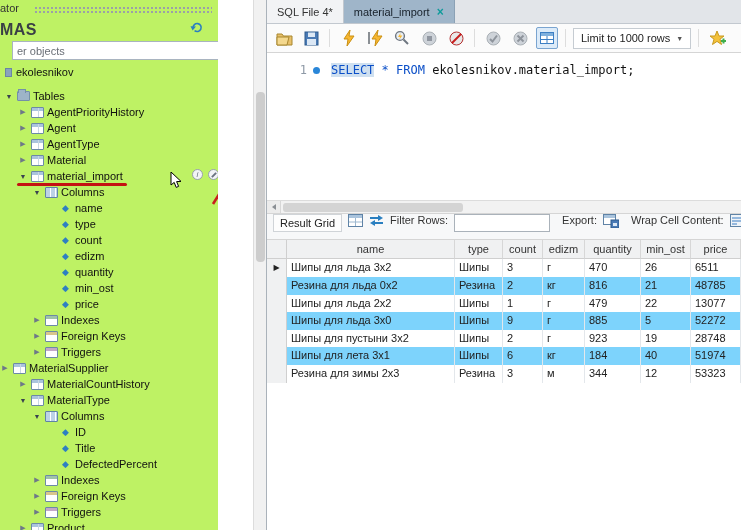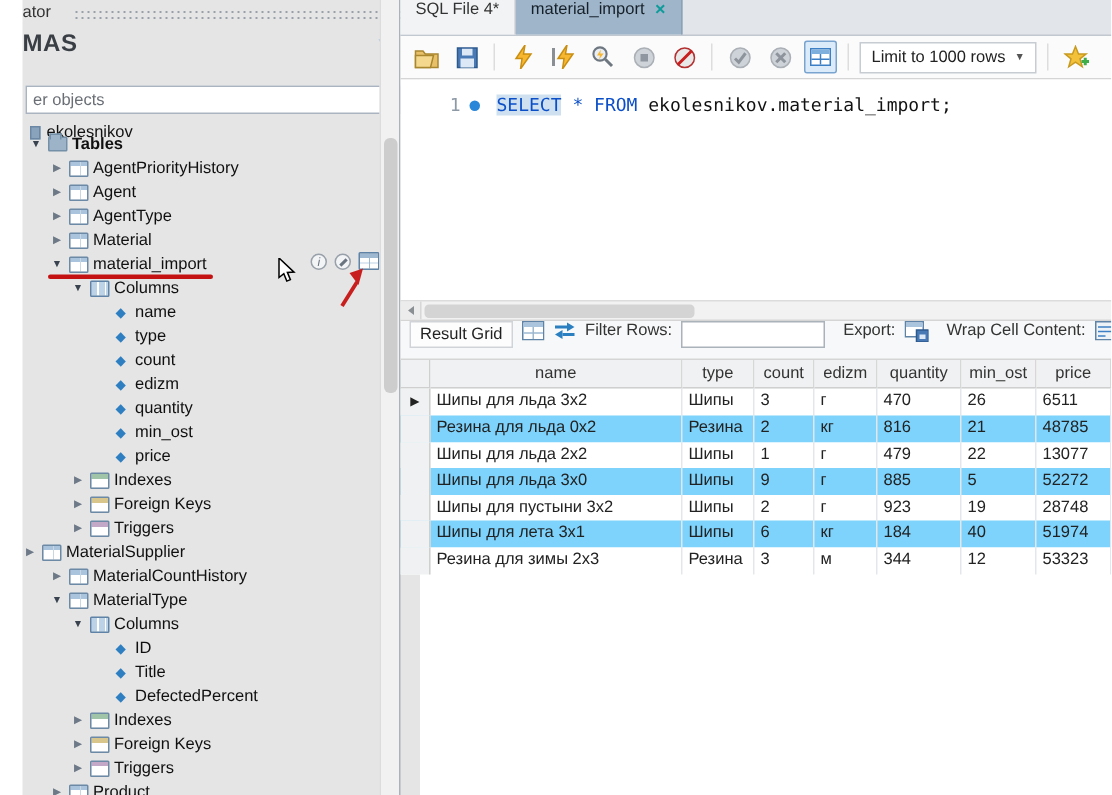--- a/index.html
+++ b/index.html
@@ -1,29 +1,29 @@
 <!DOCTYPE html>
 <html><head>
 <meta charset="utf-8">
 <style>
   * { box-sizing: border-box; margin: 0; padding: 0; }
   html,body { width:741px; height:530px; overflow:hidden; }
   body { font-family:"Liberation Sans", sans-serif; font-size:11px; color:#222; background:#fff; }
   .app { position:relative; width:741px; height:530px; background:#fff; overflow:hidden; }
 
   
-  .sidebar { position:absolute; left:15px; top:0; width:265px; height:530px; background:#e5e5e5; overflow:hidden; }
+  .sidebar { position:absolute; left:0; top:0; width:218px; height:530px; background:#bef264; overflow:hidden; }
   .nav-header { position:relative; height:18px; }
   .nav-title { position:absolute; left:0; top:2px; font-size:11px; color:#333; }
   .drag-dots { position:absolute; left:34px; right:6px; top:6px; height:7px;
     background-image:radial-gradient(#9aa0a8 0.8px, transparent 1px); background-size:4px 4px; }
   .schemas-row { position:relative; height:20px; }
   .schemas-label { position:absolute; left:0; top:3px; font-weight:bold; font-size:16px; color:#3a3f46; letter-spacing:.4px; }
   .refresh-ico { position:absolute; right:14px; top:3px; }
-  .filter-row { position:relative; height:26px; padding:3px 2px 3px 2px;margin-top:16px; }
+  .filter-row { position:relative; height:26px; padding:3px 2px 3px 12px; }
   .filter-input { width:250px; height:19px; border:1px solid #a9b4c0; font-size:11px; color:#6a6f76; padding:1px 4px; font-family:"Liberation Sans",sans-serif; }
   .schema-row { display:flex; align-items:center; height:16px; padding-left:9px; gap:4px; }
   .schema-chip { width:7px; height:9px; background:#8aa3bd; border:1px solid #6b87a3; margin-left:-4px; }
   .schema-name { font-size:11px; color:#111; }
 
   .tree { position:absolute; left:0; top:88px; right:0; bottom:0; overflow:hidden; }
   .tree-row { display:flex; align-items:center; height:16px; gap:3px; white-space:nowrap; cursor:default; }
   .tree-arrow { width:10px; text-align:center; font-size:7px; color:#6e7988; flex:0 0 10px; }
   .tree-arrow.open { color:#3c4document; color:#39434f; }
   .tree-icon { flex:0 0 13px; height:11px; position:relative; }
@@ -56,21 +56,21 @@
   .mouse-cursor { position:absolute; left:170px; top:172px; }
   .red-arrow { position:absolute; left:209px; top:178px; }
 
   .sidebar-scrollbar { position:absolute; left:253px; top:0; width:13px; height:530px; background:#f1f1f1; border-left:1px solid #dcdcdc; }
   .sb-thumb { position:absolute; left:2px; top:92px; width:9px; height:170px; background:#cdcdcd; border-radius:4px; }
 
   
   .main { position:absolute; left:266px; top:0; width:475px; height:530px; border-left:1px solid #aab2ba; display:flex; flex-direction:column; }
 
   .tabbar { height:24px; background:#e2e5e9; display:flex; align-items:stretch; border-bottom:1px solid #c2c8cf; flex:0 0 24px; }
-  .tab { display:flex; gap:7px; padding:0 10px; font-size:11px; color:#333;
+  .tab { display:flex; align-items:center; gap:7px; padding:0 10px; font-size:11px; color:#333;
     background:#f2f3f5; border-right:1px solid #c2c8cf; }
   .tab.active { background:#9fb5c9; color:#16202a; border-right-color:#8ba1b5; }
   .tab-close { color:#0f9b9b; font-weight:bold; font-size:12px; line-height:12px; cursor:pointer; }
 
   .toolbar { height:29px; background:#fbfbfb; border-bottom:1px solid #d5d5d5; display:flex; align-items:center; gap:5px; padding:0 6px; flex:0 0 29px; }
   .tb-btn { width:22px; height:22px; display:flex; align-items:center; justify-content:center; border-radius:2px; }
   .tb-btn.pressed { border:1px solid #7aa4d0; background:#dcebf9; }
   .tb-sep { width:1px; height:18px; background:#dddddd; margin:0 2px; }
   .limit-dropdown { display:flex; align-items:center; gap:6px; height:21px; padding:0 7px; border:1px solid #c6ccd2; background:#fff; color:#222; font-size:11px; }
   .limit-caret { font-size:7px; color:#555; }
@@ -124,21 +124,21 @@
     </div>
     <div class="filter-row">
       <input class="filter-input" value="er objects" style="">
     </div>
     <div class="schema-row">
       <span class="schema-chip"></span>
       <span class="schema-name">ekolesnikov</span>
     </div>
 
     <div class="tree">
-        <div class="tree-row" style="padding-left: 4px; font-weight: bold;">
+        <div class="tree-row" style="padding-left: 4px;">
           <span class="tree-arrow open">▼</span>
           <span class="tree-icon icon-folder"></span>
           <span class="tree-label">Tables</span>
         </div>
         <div class="tree-row" style="padding-left: 18px;">
           <span class="tree-arrow">▶</span>
           <span class="tree-icon icon-table"></span>
           <span class="tree-label">AgentPriorityHistory</span>
         </div>
         <div class="tree-row" style="padding-left: 18px;">

